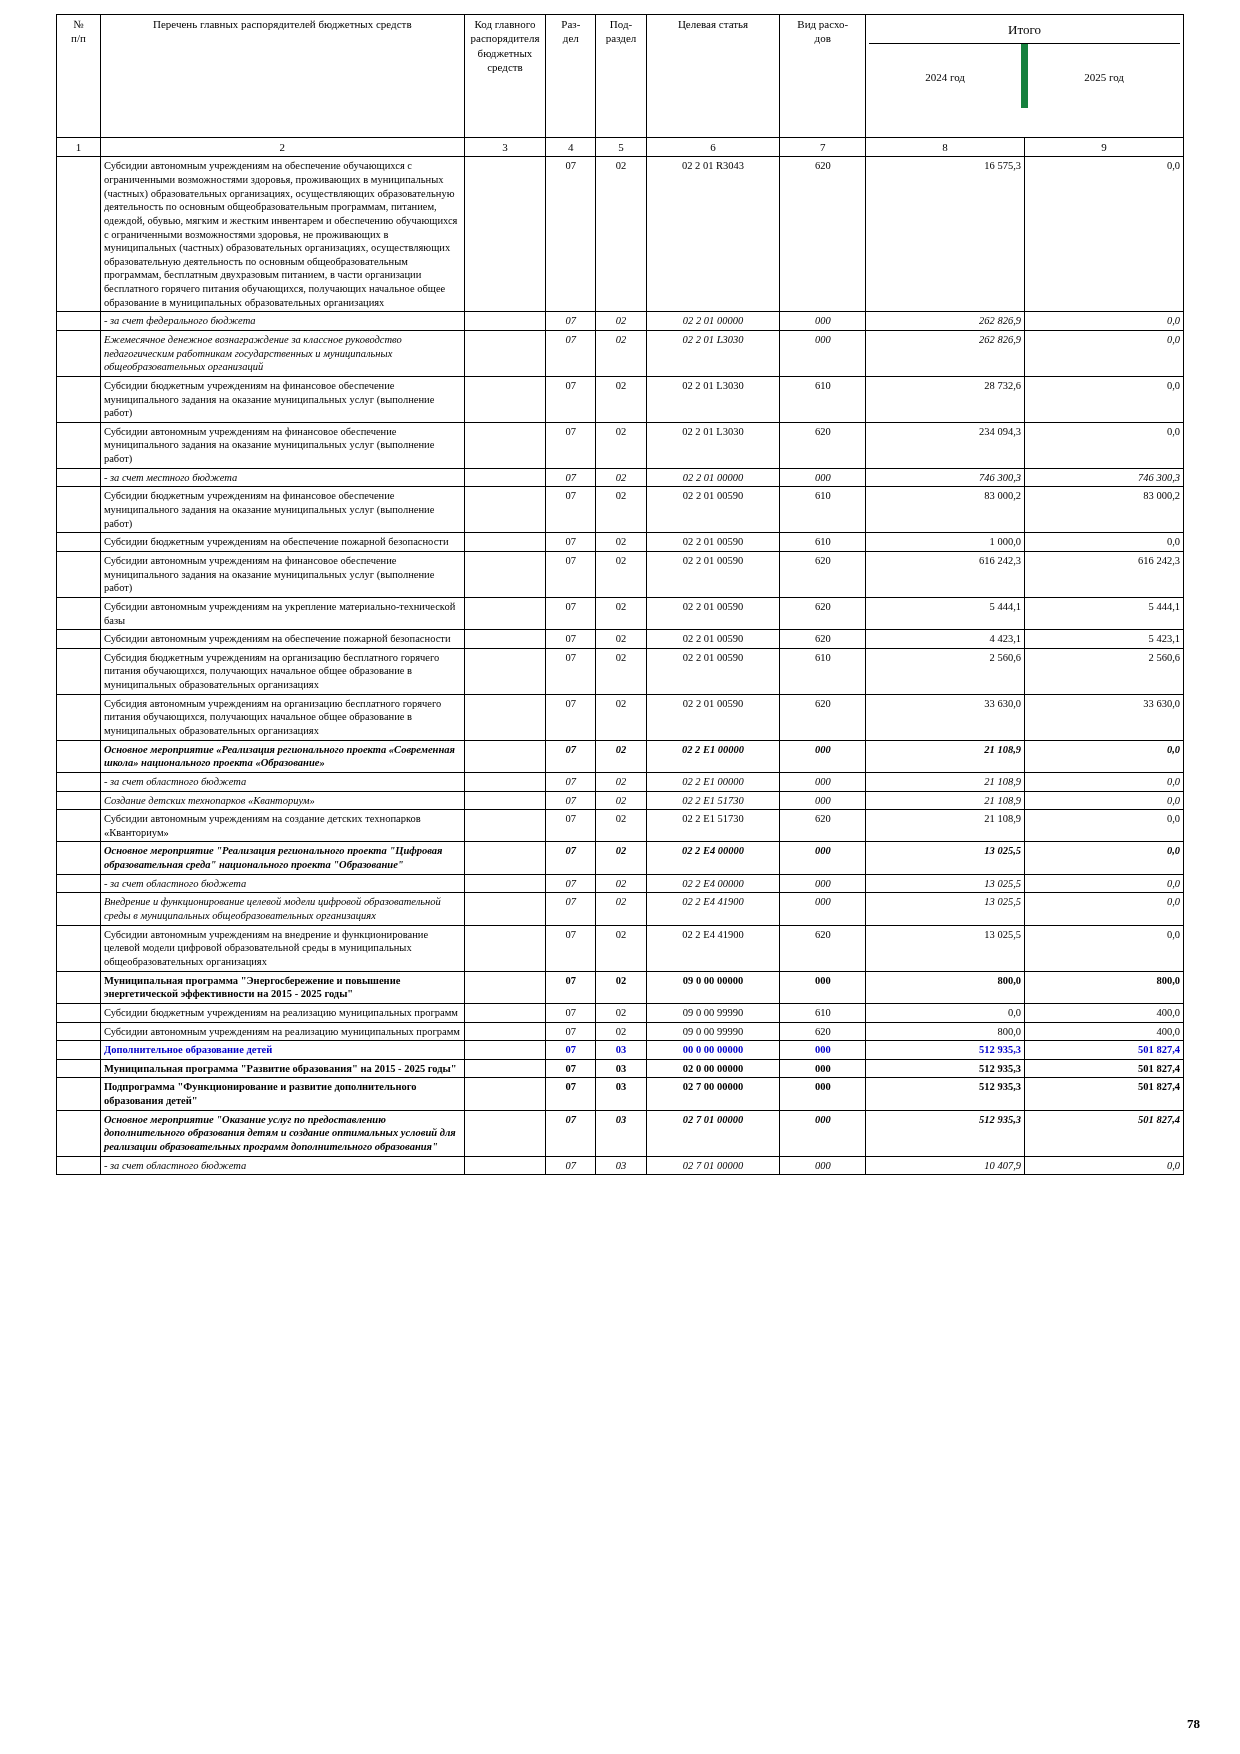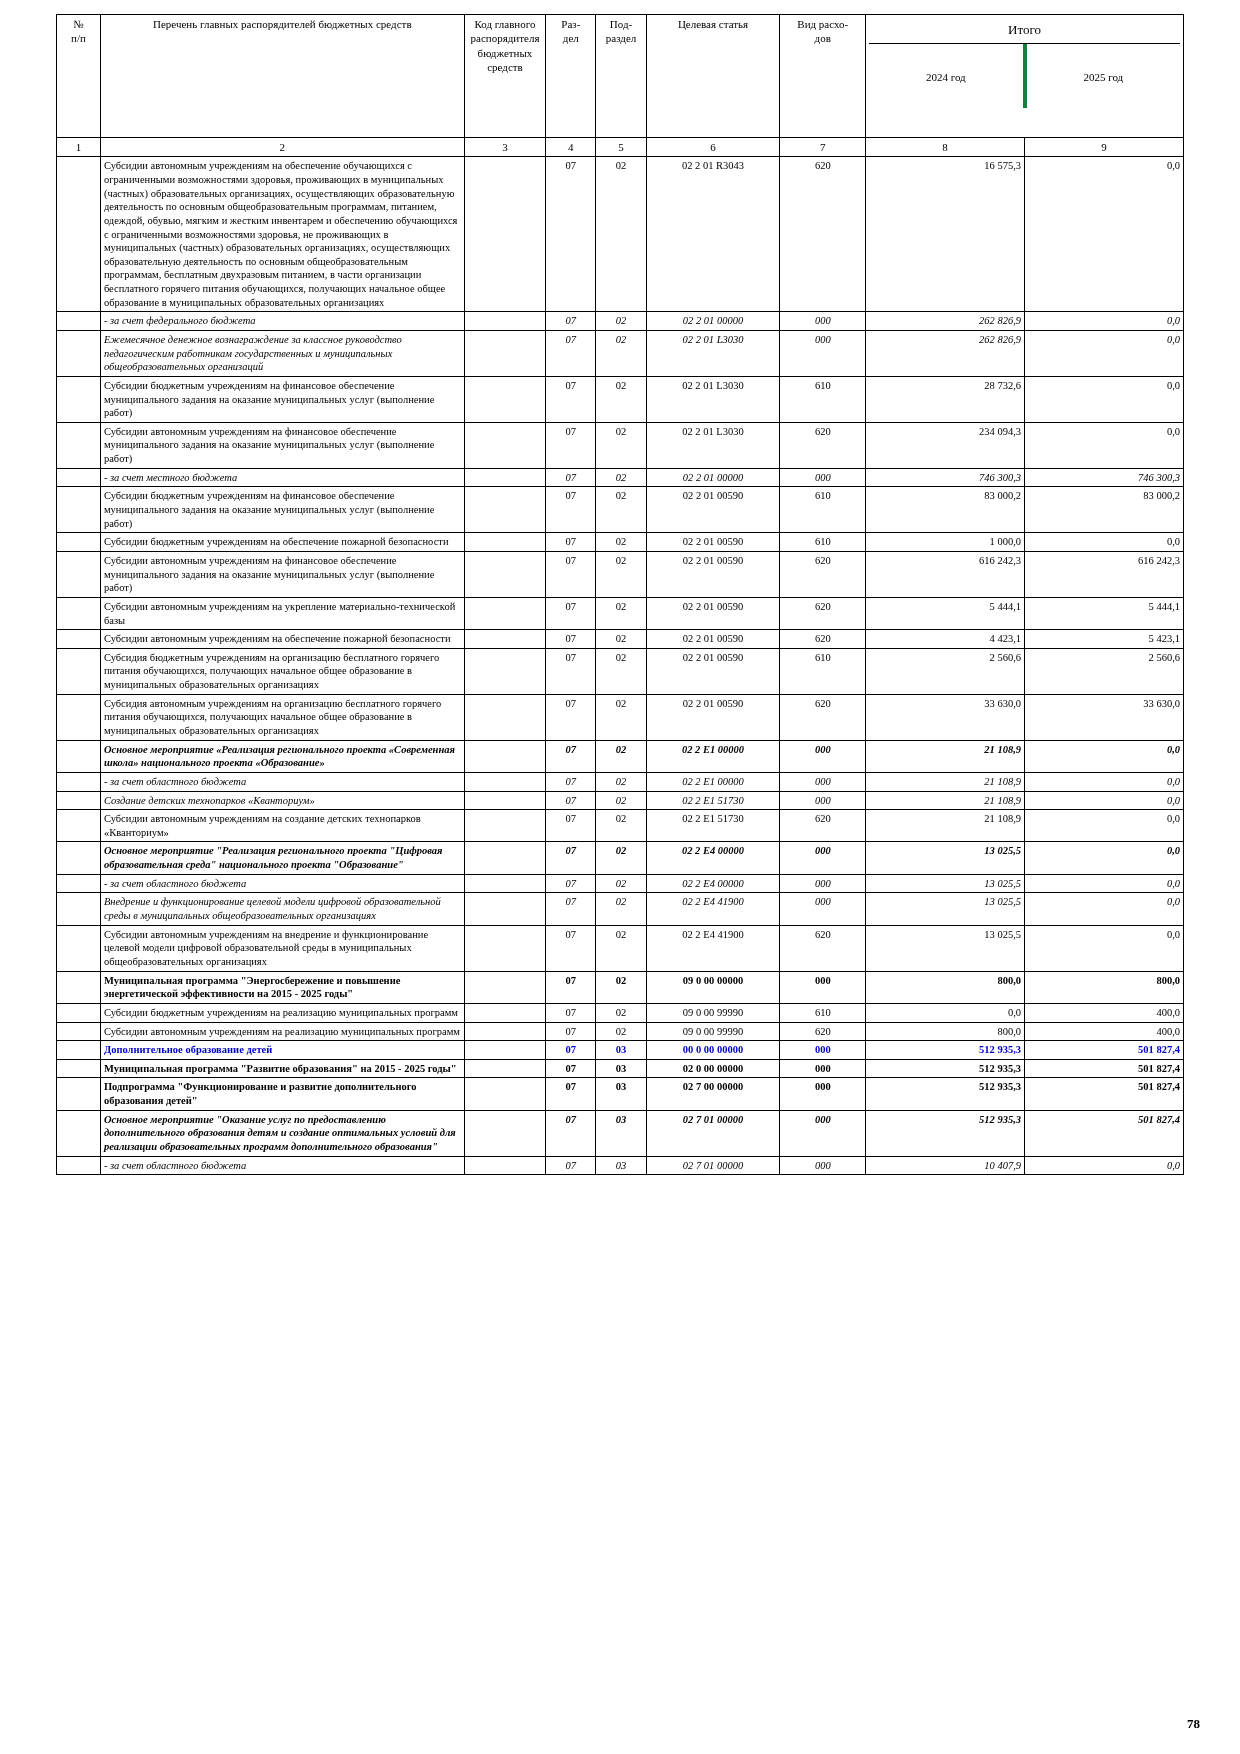--- a/index.html
+++ b/index.html
@@ -86,21 +86,21 @@
     padding: 5px 0 4px 0;
     font-size: 13px;
   }
   .hdr-total-cells { display: flex; }
   .hdr-total-cells > div {
     flex: 1 1 0;
     text-align: center;
     padding: 26px 0 24px 0;
     font-size: 11px;
   }
-  .hdr-total-cells > div:first-child { border-right: 4px solid #15803d; }
+  .hdr-total-cells > div:first-child { border-right: 7px solid #15803d; }
 </style>
 </head>
 <body>
 
 <div class="page">
 
   <table class="budget">
     <colgroup>
       <col class="c1">
         <col class="c2">

